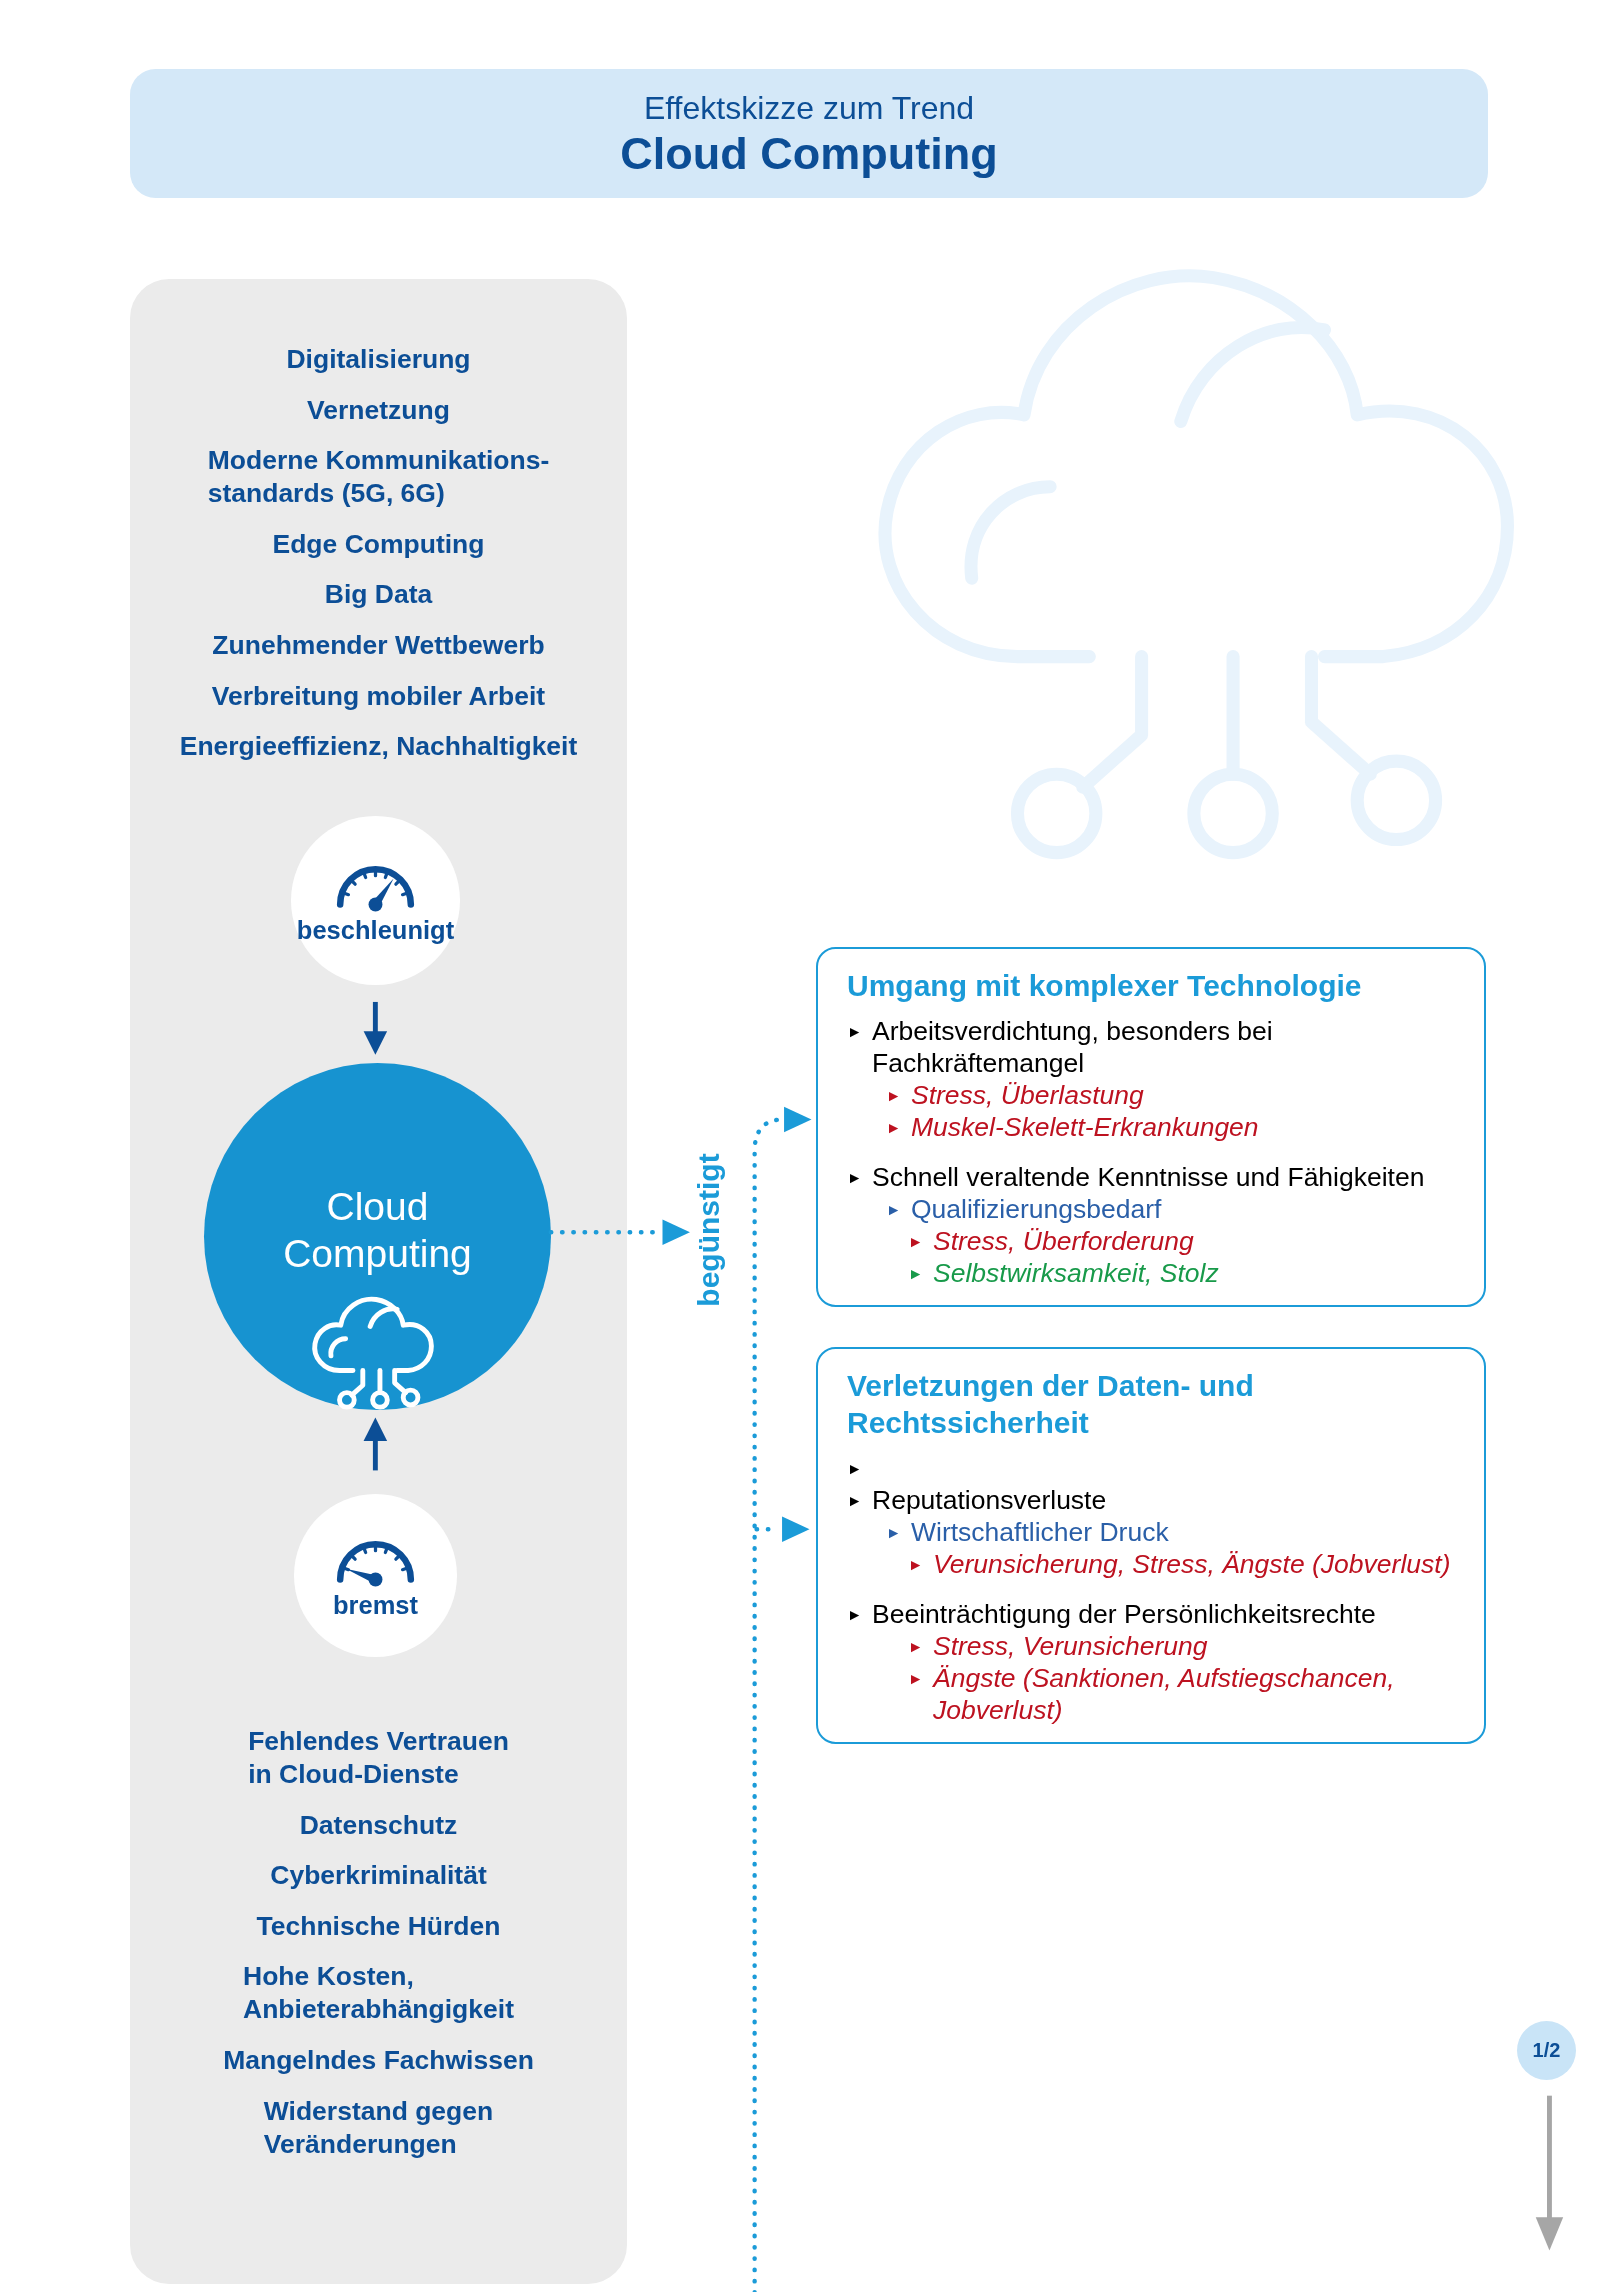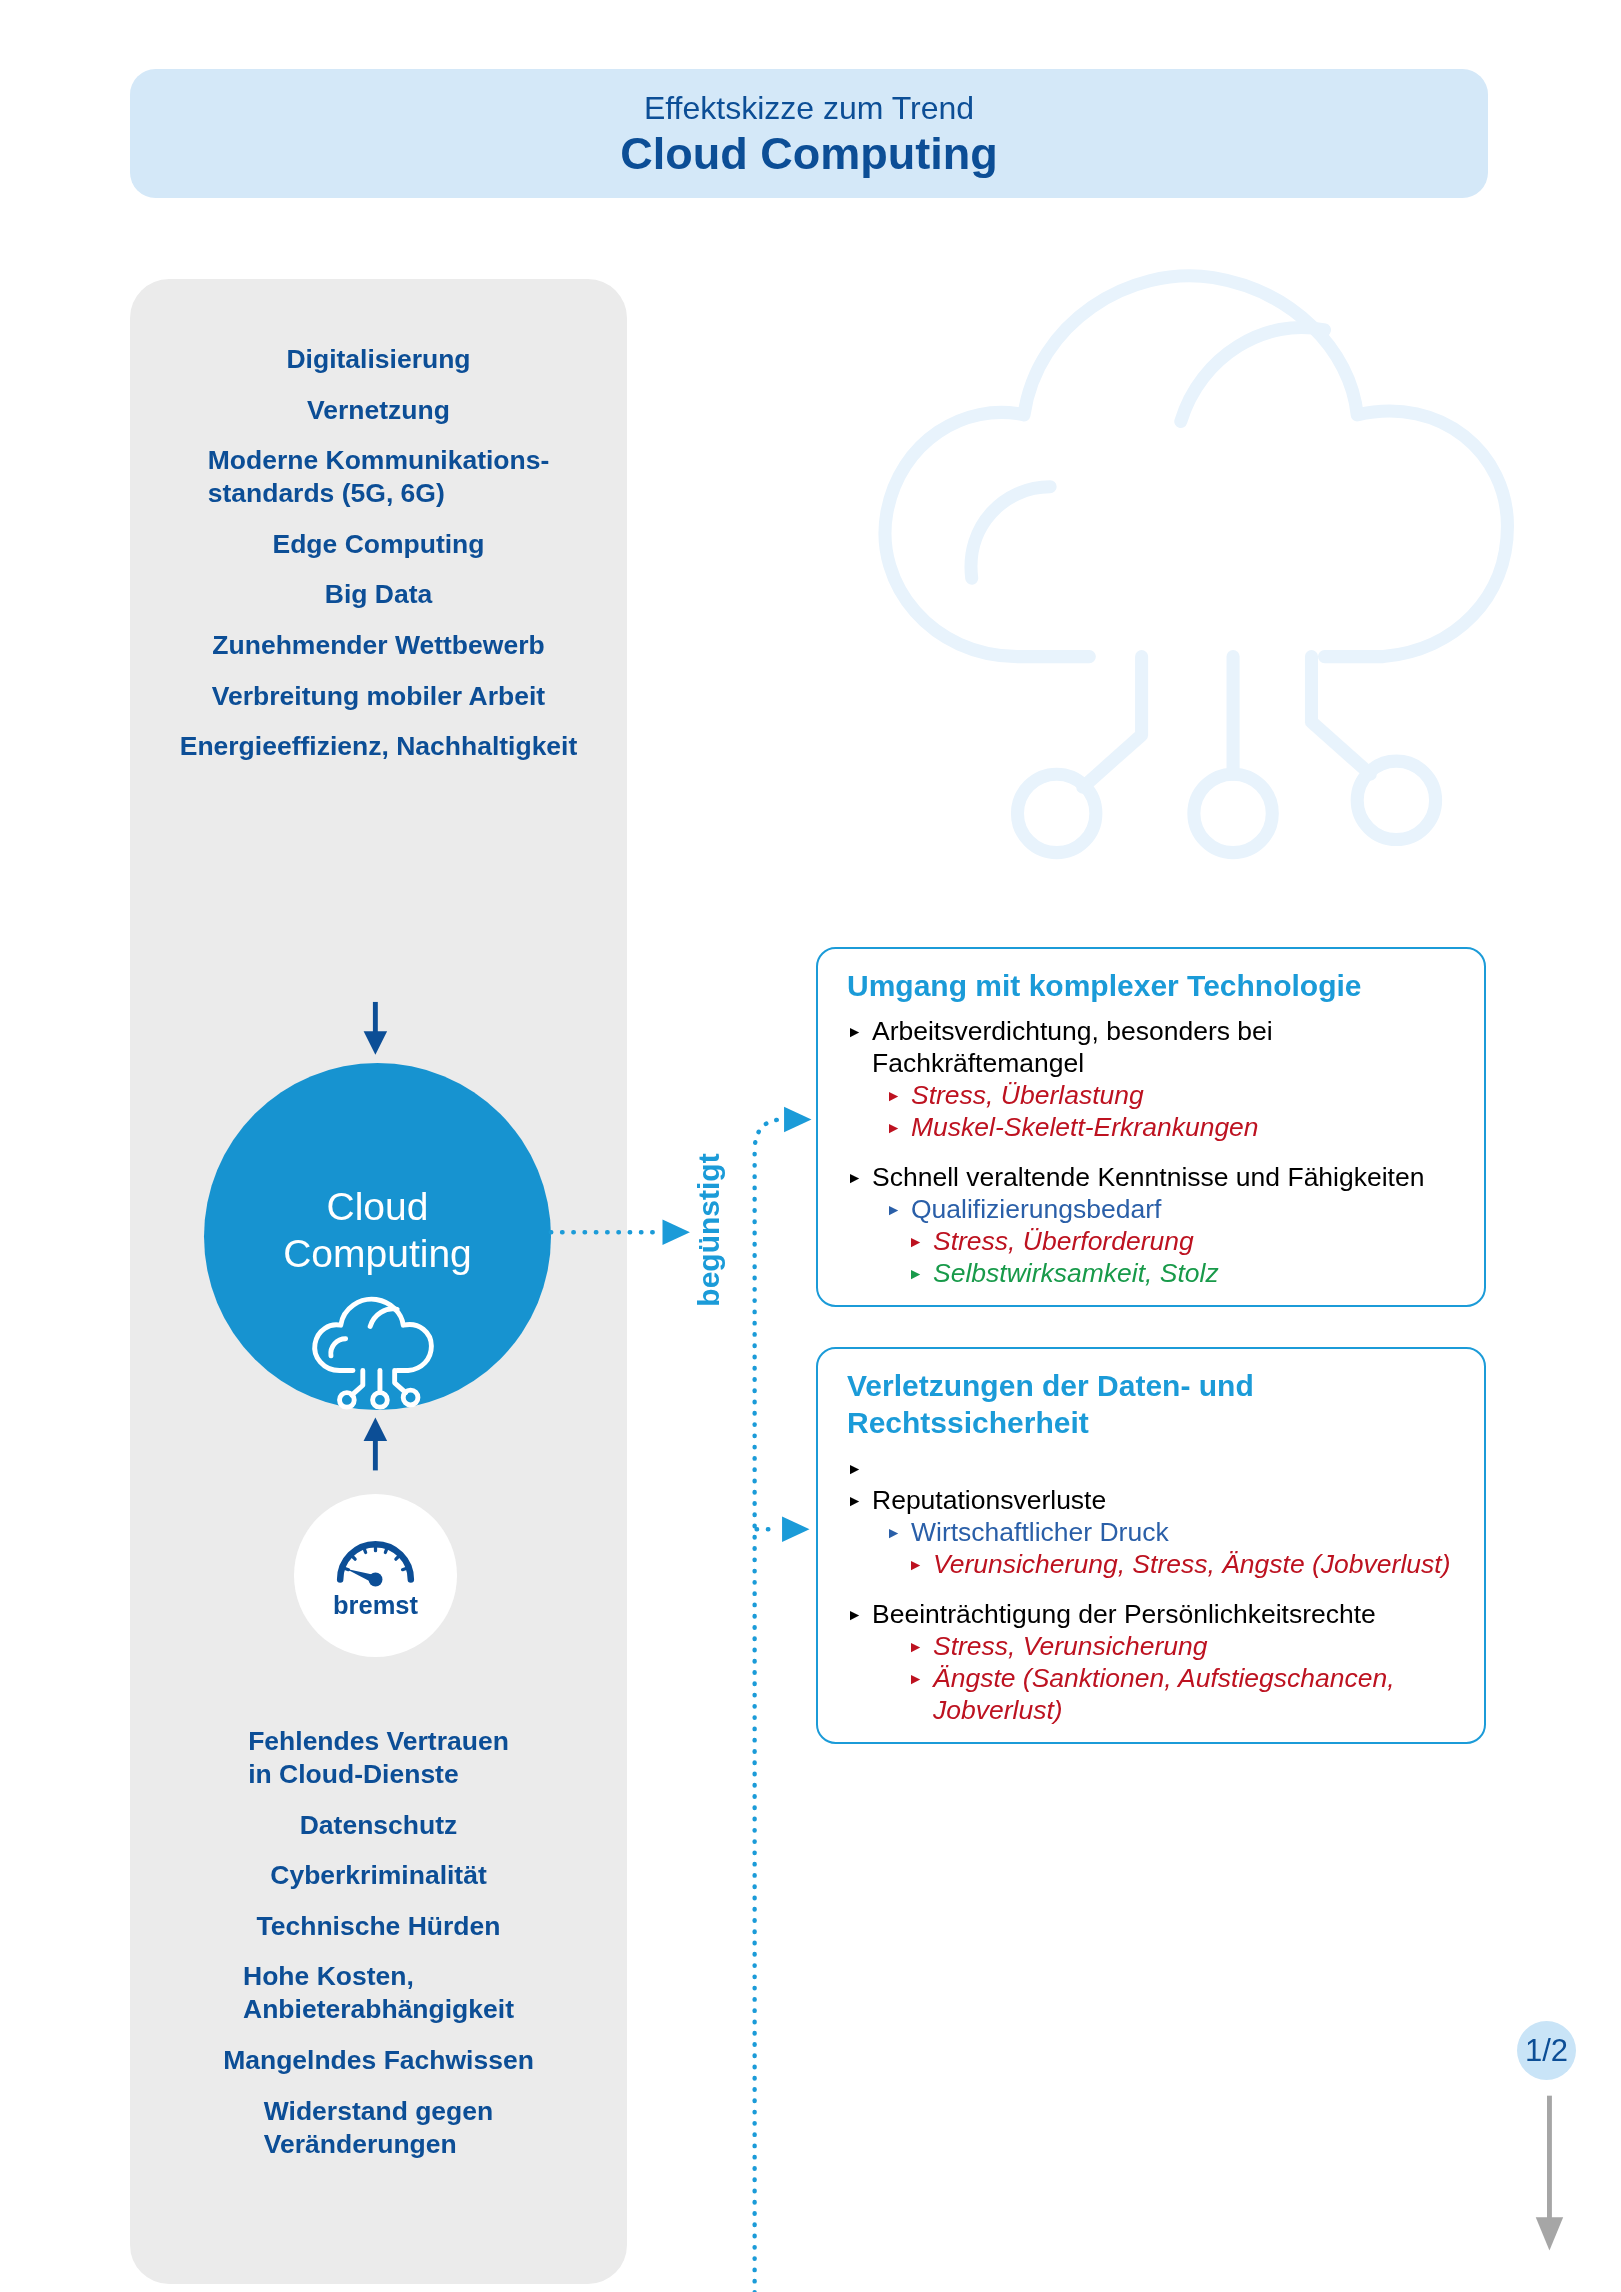--- a/index.html
+++ b/index.html
@@ -113,21 +113,21 @@
   
   .gauge .dial{stroke:var(--navy);stroke-width:7;fill:none;stroke-linecap:round;}
   .gauge .tick{stroke:var(--navy);stroke-width:3.5;stroke-linecap:round;}
   .gauge .needle,.gauge .hub{fill:var(--navy);}
 
   
   .page-badge{
     position:absolute;left:1517px;top:2021px;width:59px;height:59px;border-radius:50%;
     background:var(--badge-bg);color:var(--navy);
     display:flex;align-items:center;justify-content:center;
-    font-size:31px;font-weight:400;
+    font-size:20px;font-weight:700;
   }
 </style>
 </head>
 <body>
 
 <svg width="0" height="0" style="position:absolute">
   <symbol id="cloudnet" viewBox="0 0 120 100">
     <path d="M 40 68 H 29 C 16 68 7 57 9 46 C 11 35 21 29 30 31 C 32 17 46 8 59 10 C 71 12 80 21 81 31 C 94 28 104 37 104 48 C 104 59 96 67 85 68 H 76"></path>
     <path d="M 22 56 C 21 48 27 42 34 42"></path>
     <path d="M 54 32 C 57 22 67 16 76 18"></path>
@@ -169,20 +169,35 @@
       <div class="side-item">Datenschutz</div>
       <div class="side-item">Cyberkriminalität</div>
       <div class="side-item">Technische Hürden</div>
       <div class="side-item">Hohe Kosten,
 Anbieterabhängigkeit</div>
       <div class="side-item">Mangelndes Fachwissen</div>
       <div class="side-item">Widerstand gegen
 Veränderungen</div>
     </div>
 
+  <div class="bubble accel">
+    <svg class="gauge" viewBox="0 0 100 62">
+      <path class="dial" d="M 12 52 A 38 38 0 0 1 88 52"></path>
+      <line class="tick" x1="14.3" y1="39.0" x2="20.9" y2="41.4"></line>
+      <line class="tick" x1="23.1" y1="25.1" x2="28.1" y2="30.1"></line>
+      <line class="tick" x1="37.0" y1="16.3" x2="39.4" y2="22.9"></line>
+      <line class="tick" x1="50" y1="14" x2="50" y2="21"></line>
+      <line class="tick" x1="63.0" y1="16.3" x2="60.6" y2="22.9"></line>
+      <line class="tick" x1="76.9" y1="25.1" x2="71.9" y2="30.1"></line>
+      <line class="tick" x1="85.7" y1="39.0" x2="79.1" y2="41.4"></line>
+      <polygon class="needle" points="69.5,24.1 53.7,54.6 46.3,49.4"></polygon>
+      <circle class="hub" cx="50" cy="52" r="7.5"></circle>
+    </svg>
+    <div class="bubble-label">beschleunigt</div>
+  </div>
 
   <div class="center-circle">
     <div class="center-label">Cloud
 Computing</div>
     <svg class="cloud-icon" viewBox="0 0 120 100">
       <use href="#cloudnet" style="stroke:#ffffff;stroke-width:4;fill:none;stroke-linecap:round;stroke-linejoin:round;"></use>
     </svg>
   </div>
 
   <div class="bubble brake">

